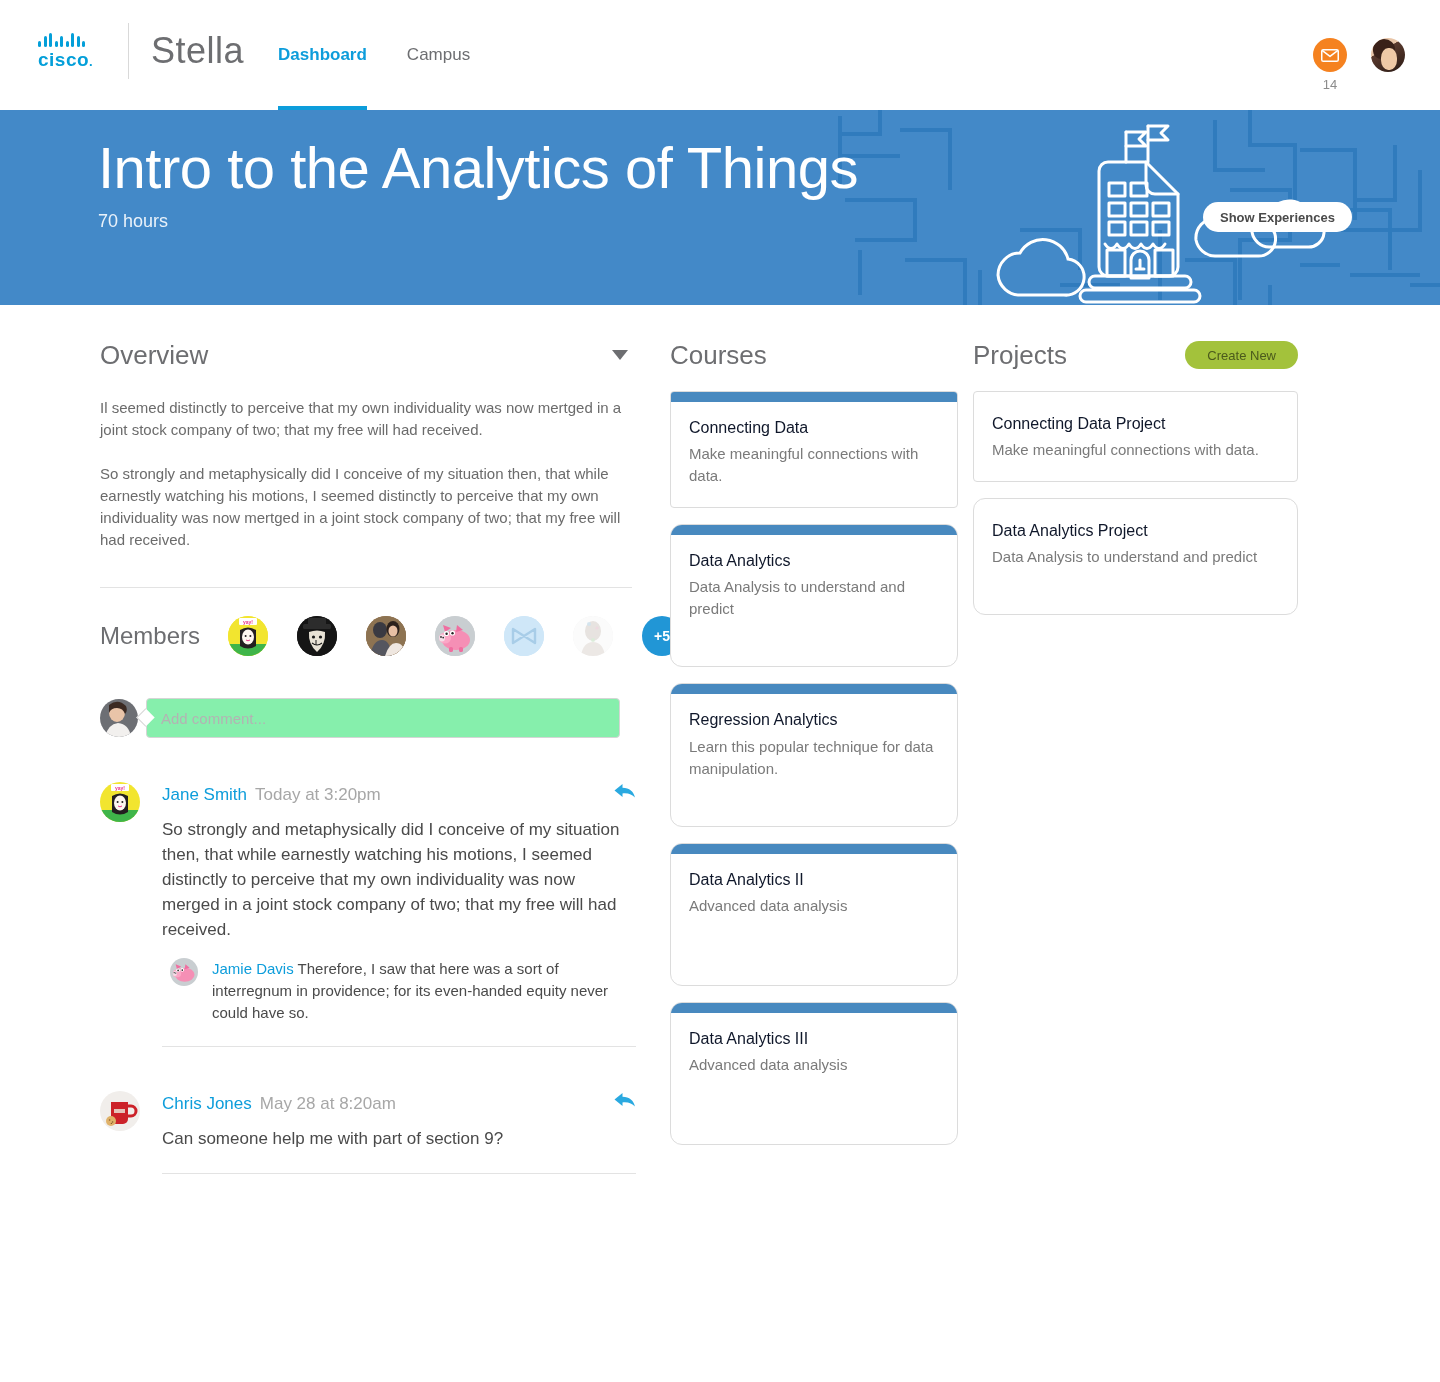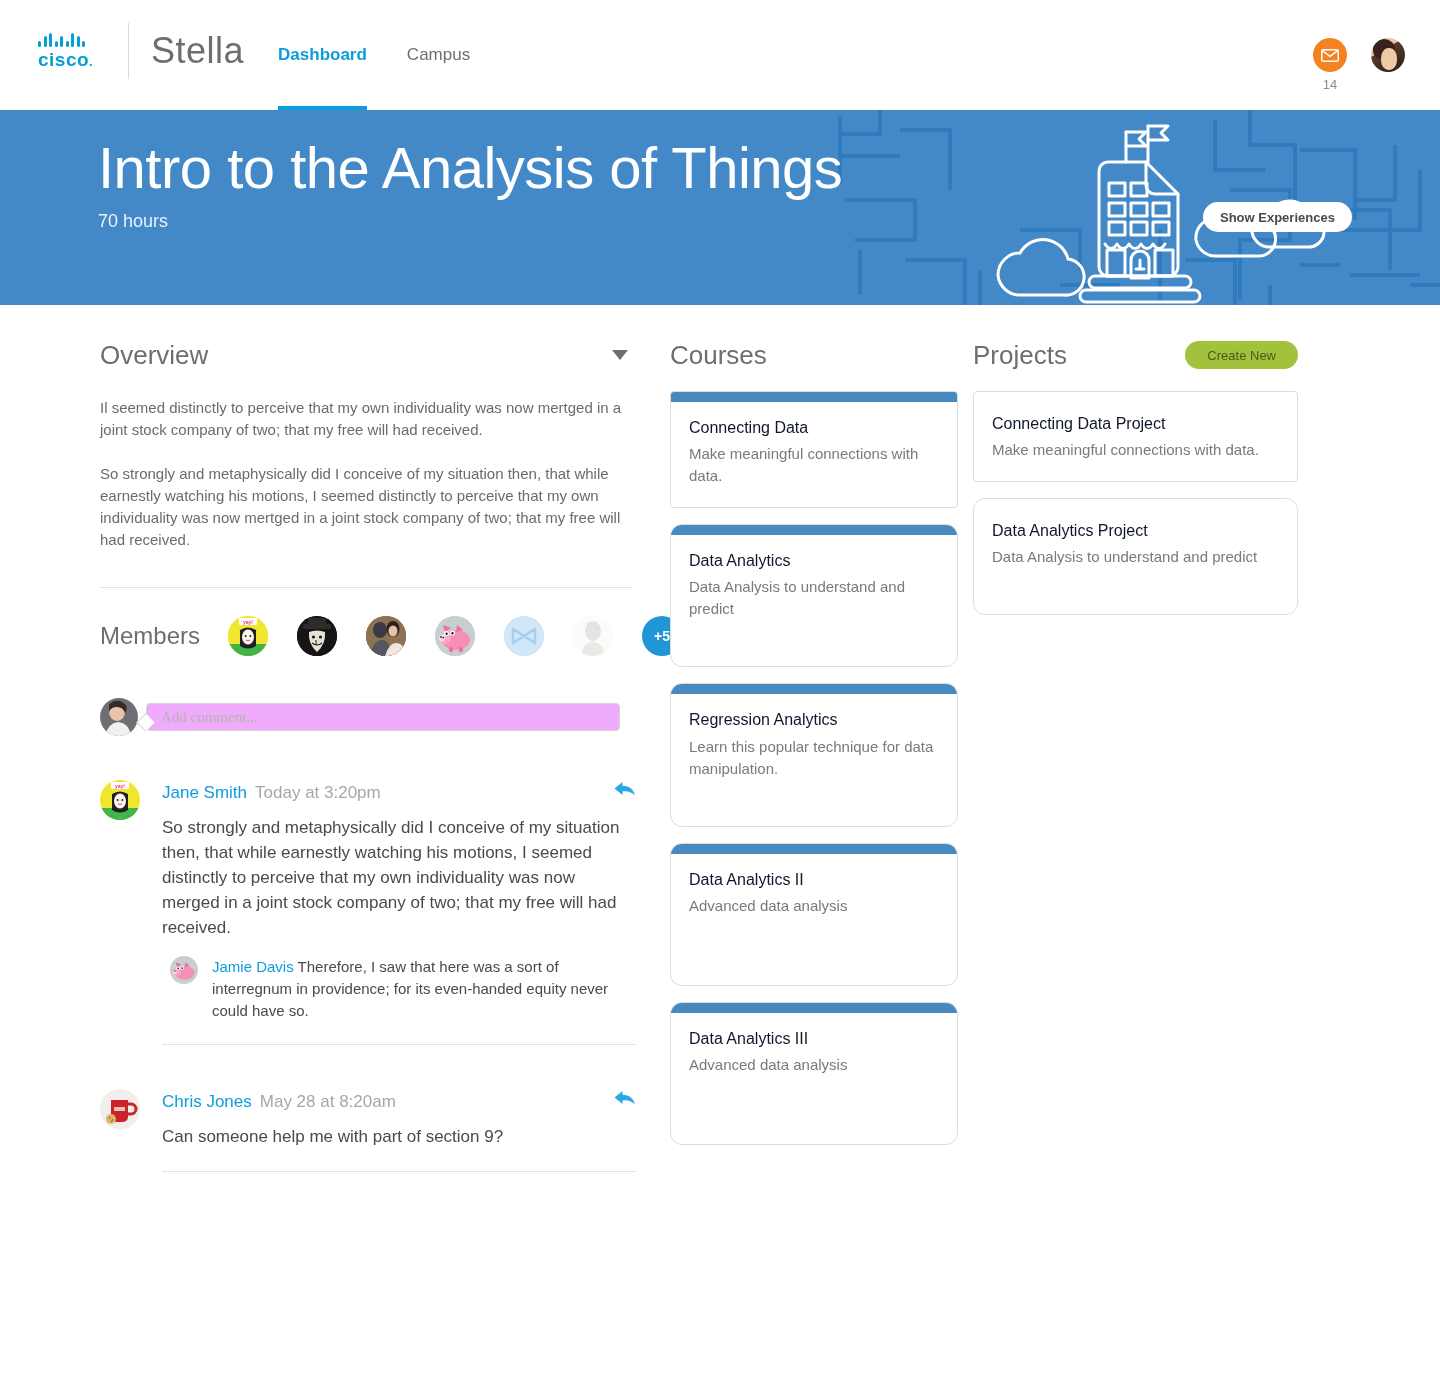--- a/index.html
+++ b/index.html
@@ -151,23 +151,23 @@
   .av-anon { background: #1c1c1c; }
   .av-couple { background: linear-gradient(130deg,#b99a78,#6a4b35); }
   .av-pig { background: #cfd4d6; }
   .av-x { background: #cde6f7; }
   .av-ghost { background: #f2f2f2; }
 
   .comment-box-row { display: flex; align-items: center; margin-top: 42px; }
   .cb-avatar { width: 38px; height: 38px; border-radius: 50%; overflow:hidden; flex:none; margin-right: 8px; position:relative; }
   .cb-input-wrap { position: relative; flex: 1; max-width: 474px; }
   .cb-input {
-    width: 100%; height: 28px; border: 1px solid #d5d5d5; border-radius: 4px;
+    width: 100%; height: 40px; border: 1px solid #d5d5d5; border-radius: 4px;
     padding: 0 14px; font-size: 15px; color: #6b6b6b;
-    font-family: Liberation Serif, serif; outline: none; background:#f0abfc;
+    font-family: Liberation Sans, sans-serif; outline: none; background:#86efac;
   }
   .cb-input::placeholder { color: #b3b3b3; }
   .cb-arrow {
     position: absolute; left: -7px; top: 13px; width: 13px; height: 13px;
     background: #fff; border-left: 1px solid #d5d5d5; border-bottom: 1px solid #d5d5d5;
     transform: rotate(45deg);
   }
 
   .comment { margin-top: 44px; display: flex; }
   .c-avatar { width: 40px; height: 40px; border-radius: 50%; overflow:hidden; flex:none; margin-right: 22px; position:relative; }
@@ -313,21 +313,21 @@
       <rect x="1107" y="140" width="18" height="26"></rect>
       <rect x="1155" y="140" width="18" height="26"></rect>
       <path d="M1131 168 v-18 a9 9 0 0 1 18 0 v18z"></path>
       <path d="M1140 150 v9 M1136 159 h8"></path>
 
       <rect x="1089" y="166" width="102" height="12" rx="6"></rect>
       <rect x="1080" y="180" width="120" height="12" rx="6"></rect>
     </g>
   </svg>
   <div class="hero-text">
-    <div class="hero-title">Intro to the Analysis of Things</div>
+    <div class="hero-title">Intro to the Analytics of Things</div>
     <div class="hero-sub">70 hours</div>
   </div>
   <button class="show-exp">Show Experiences</button>
 </div>
 
 <div class="main">
 
   <div class="col-left">
     <div class="sec-head">
       <div class="sec-title">Overview</div>

